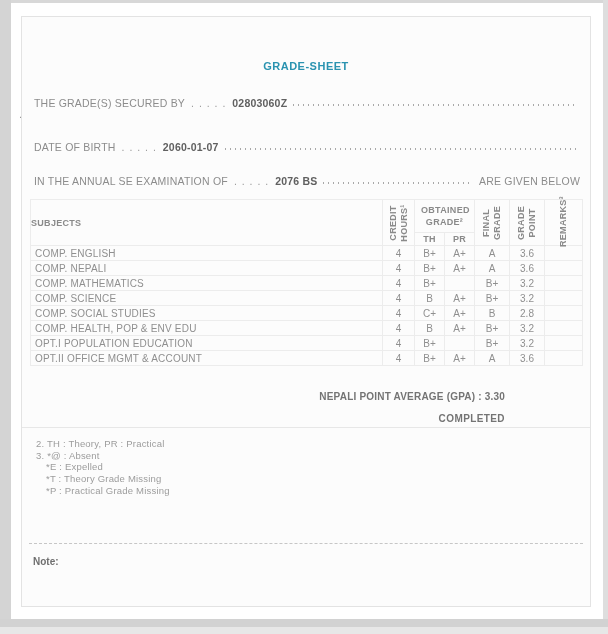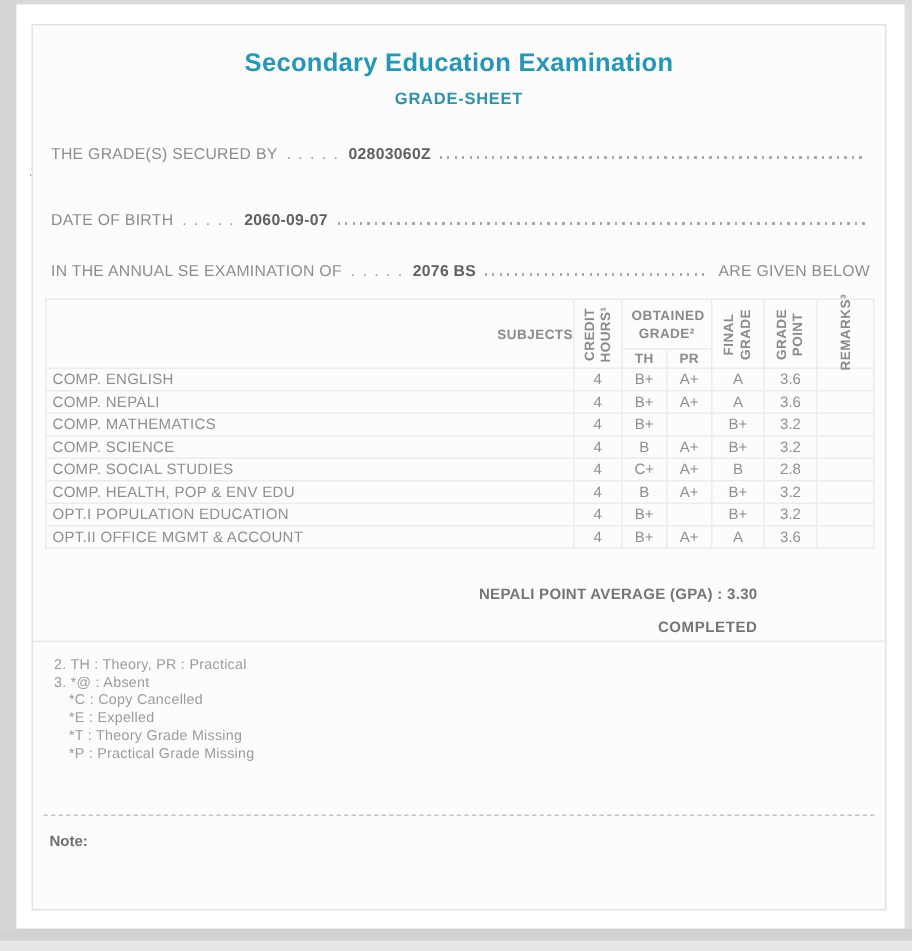--- a/index.html
+++ b/index.html
@@ -47,21 +47,21 @@
   }
   .info-suffix { margin-left:4px; }
 
   table.grades {
     position:absolute; left:8px; top:182px; width:552px;
     border-collapse:collapse; table-layout:fixed;
     font-size:10px; color:#8f8f8f;
   }
   table.grades th, table.grades td { border:1px solid #ececec; font-weight:normal; }
   table.grades th { font-size:9px; font-weight:bold; color:#8a8a8a; letter-spacing:0.3px; }
-  th.h-sub { text-align:right; }
+  th.h-sub { text-align:left; }
   th.h-og { height:33px; text-align:center; padding:0 6px; line-height:1.35; }
   th.h-thpr { height:13px; text-align:center; }
   th.v { position:relative; }
   .vtxt {
     position:absolute; left:50%; top:50%; width:48px;
     transform:translate(-50%,-50%) rotate(-90deg);
     text-align:center; line-height:1.25; white-space:normal;
   }
   table.grades td { height:15px; padding:0 4px; }
   td.sub { text-align:left; letter-spacing:0.2px; }
@@ -92,34 +92,33 @@
 
 <div class="edge-t"></div>
 <div class="edge-l"></div>
 <div class="edge-r"></div>
 <div class="band-b"></div>
 
 <div class="page">
   <span class="stray">.</span>
 
   <div class="card">
-    <div class="title">Secondary Education Examination</div>
     <div class="subtitle">GRADE-SHEET</div>
 
     <div id="info-lines">
         <div class="info-row" style="top: 80px;">
           <span class="info-label">THE GRADE(S) SECURED BY</span>
           <span class="info-dots">. . . . .</span>
           <span class="info-value">02803060Z</span>
           <span class="leader"></span>
         </div>
         <div class="info-row" style="top: 124px;">
           <span class="info-label">DATE OF BIRTH</span>
           <span class="info-dots">. . . . .</span>
-          <span class="info-value">2060-09-07</span>
+          <span class="info-value">2060-01-07</span>
           <span class="leader"></span>
         </div>
         <div class="info-row" style="top: 158px;">
           <span class="info-label">IN THE ANNUAL SE EXAMINATION OF</span>
           <span class="info-dots">. . . . .</span>
           <span class="info-value">2076 BS</span>
           <span class="leader"></span>
           <span class="info-suffix">ARE GIVEN BELOW</span>
         </div>
       </div>
@@ -235,21 +234,20 @@
     <div class="gpa-line">
       <span>NEPALI POINT AVERAGE (GPA) : </span>
       <span>3.30</span>
     </div>
     <div class="completed">COMPLETED</div>
     <div class="sep"></div>
 
     <div class="footnotes" id="footnotes">
         <div class="footnote">2. TH : Theory, PR : Practical</div>
         <div class="footnote">3. *@ : Absent</div>
-        <div class="footnote indent">*C : Copy Cancelled</div>
         <div class="footnote indent">*E : Expelled</div>
         <div class="footnote indent">*T : Theory Grade Missing</div>
         <div class="footnote indent">*P : Practical Grade Missing</div>
       </div>
 
     <div class="dashed"></div>
     <div class="note-title">Note:</div>
   </div>
 </div>
 

